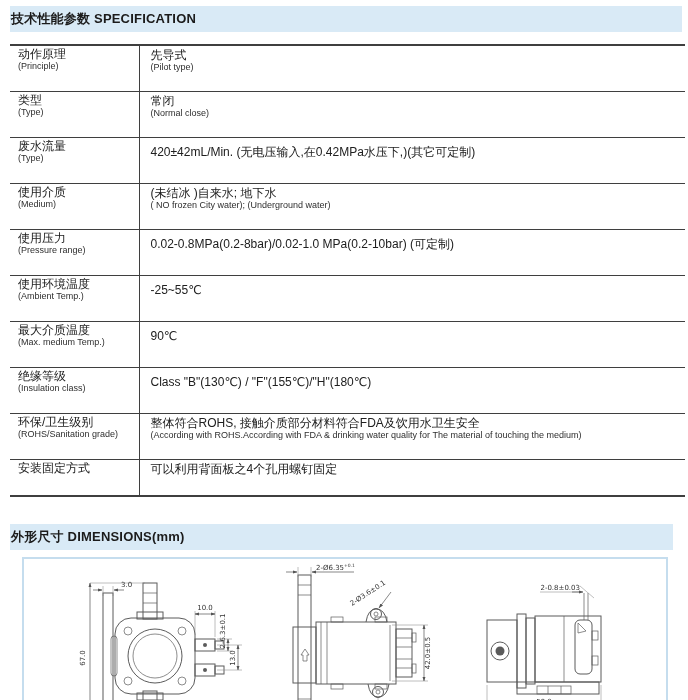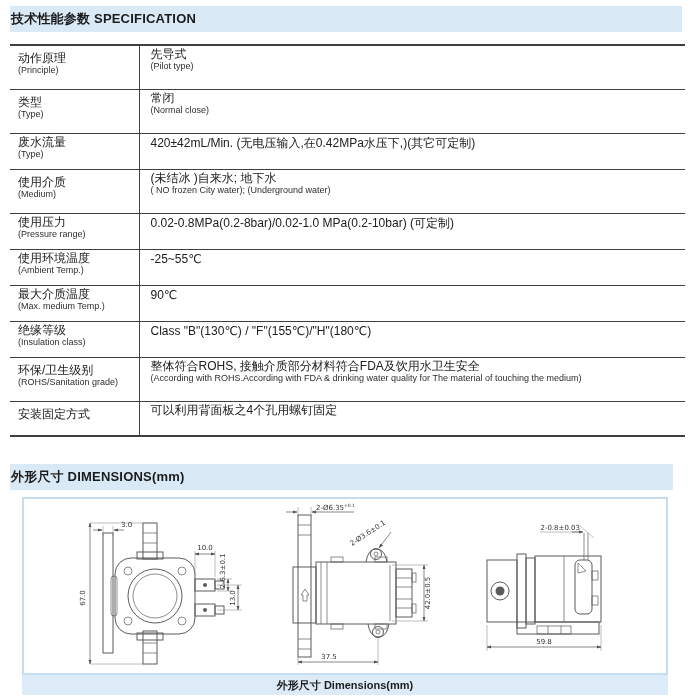--- a/index.html
+++ b/index.html
@@ -6,21 +6,21 @@
   html,body { width:688px; height:700px; background:#ffffff;
     font-family:"Liberation Sans","DejaVu Sans",sans-serif; color:#222; overflow:hidden; }
 
   .sec-header { margin:6px 6px 0 10px; background:#d9eaf6; color:#1b1b1b;
     font-size:13px; font-weight:bold; padding:4px 1px; letter-spacing:0.2px; }
 
   table.spec { margin:12px 3px 0 10px; width:675px; border-collapse:collapse;
     border-top:2px solid #3f3f3f; border-bottom:2px solid #3f3f3f; }
   table.spec td { border-top:1px solid #3f3f3f; vertical-align:middle; }
   table.spec tr:first-child td { border-top:none; }
-  td.c1 { width:129px; border-right:1px solid #3f3f3f; padding:2px 4px 10px 8px; }
+  td.c1 { width:129px; border-right:1px solid #3f3f3f; padding:2px 4px 20px 8px; }
   td.c2 { padding:2px 4px 18px 11px; }
   .cn { font-size:12px; line-height:13px; color:#202020; }
   .en { font-size:9px;  line-height:10px; color:#2e2e2e; }
   .cn:empty, .en:empty { display:none; }
 
   .sec-header2 { margin:27px 15px 0 10px; }
 
   .draw-wrap { margin:7px 0 0 22px; width:646px; }
   .draw-box  { border:2px solid #c5ddee; background:#fff; height:178px; position:relative; }
   .draw-caption { background:#dcebf7; text-align:center; font-size:11px; font-weight:bold;

